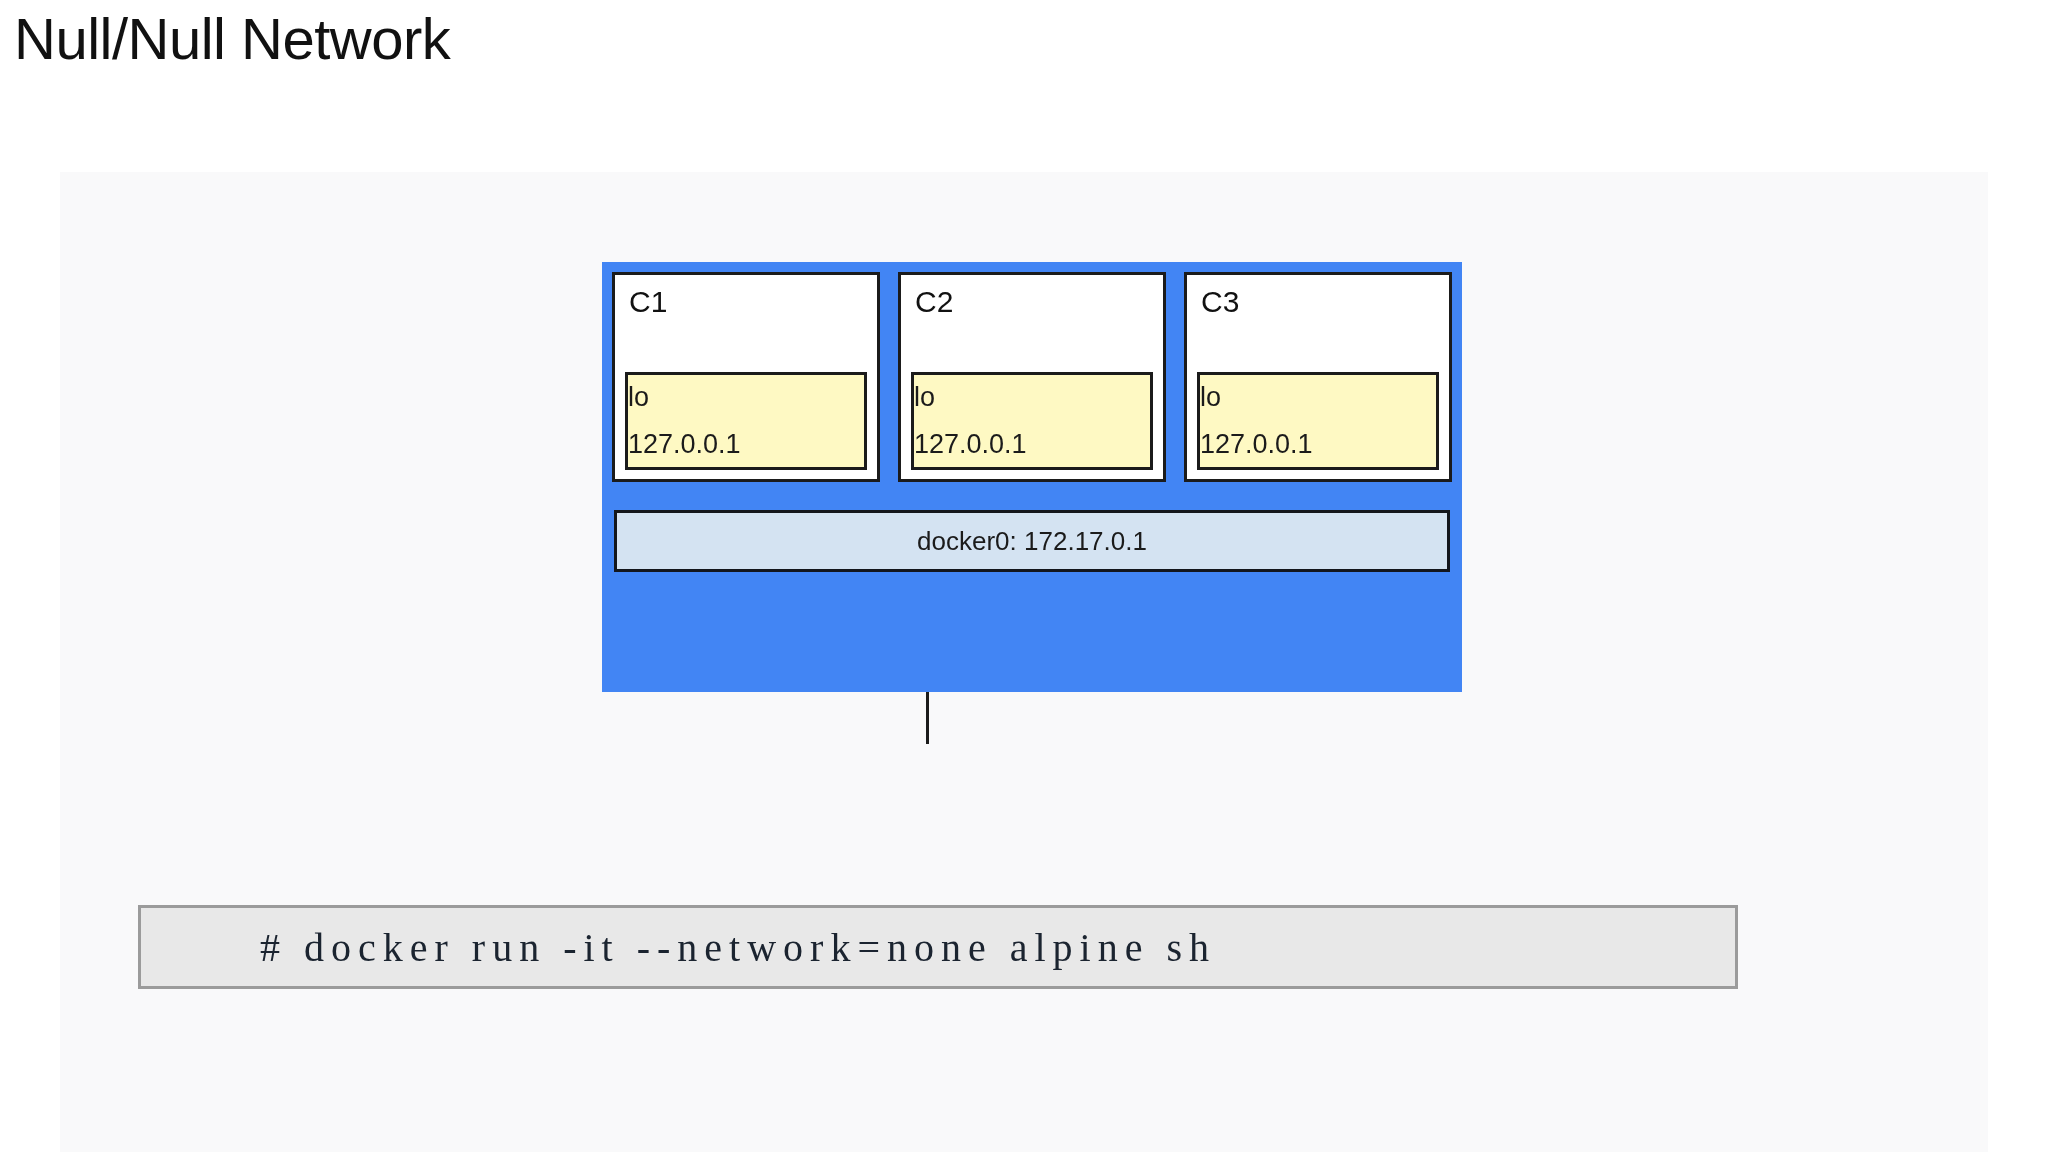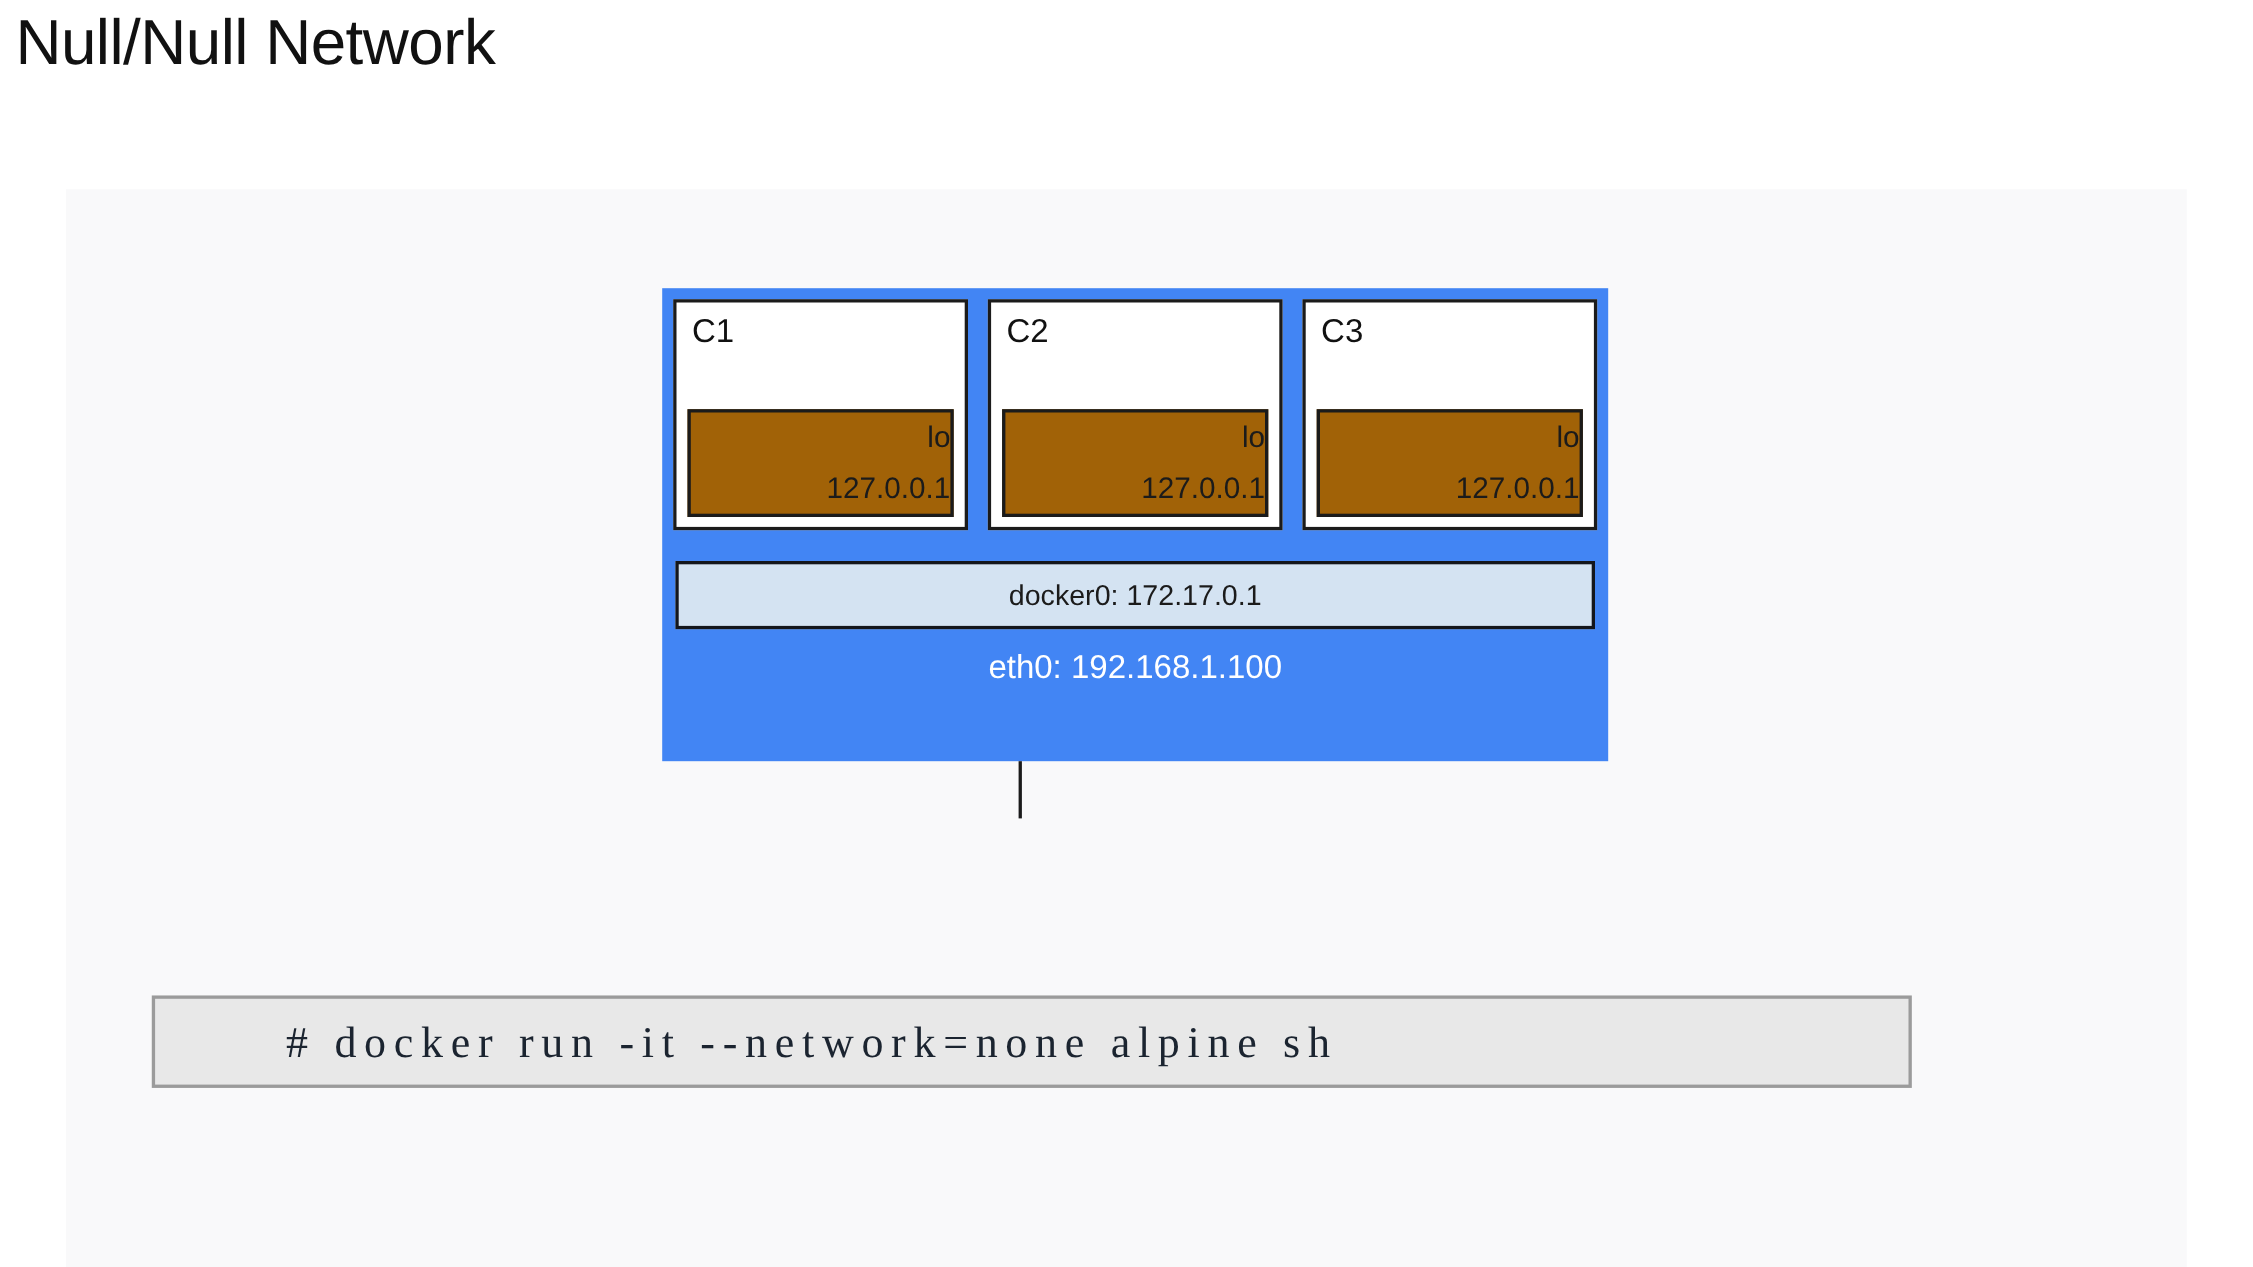--- a/index.html
+++ b/index.html
@@ -76,26 +76,26 @@
     font-size: 30px;
     color: #111111;
     line-height: 1.1;
   }
   .lo-box {
     position: absolute;
     left: 10px;
     right: 10px;
     bottom: 9px;
     height: 98px;
-    background: #a16207;
+    background: #fef9c3;
     border: 3px solid #1b1b1b;
     box-sizing: border-box;
     display: flex;
     flex-direction: column;
-    align-items: flex-end;
+    align-items: flex-start;
     justify-content: center;
     line-height: 1.15;
     gap: 16px;
   }
   .lo-name {
     font-size: 27px;
     color: #1b1b1b;
   }
   .lo-addr {
     font-size: 27px;
@@ -220,21 +220,20 @@
         <div class="lo-box">
           <div class="lo-name">lo</div>
           <div class="lo-addr">127.0.0.1</div>
         </div>
       </div>
 
     </div>
 
     <div id="docker0-bar">docker0: 172.17.0.1</div>
 
-    <div id="eth0-label">eth0: 192.168.1.100</div>
 
   </div>
 
   <div id="host-switch-connector"></div>
 
 
   <div id="command-box">
     <div id="command-text"># docker run -it --network=none alpine sh</div>
   </div>
 

